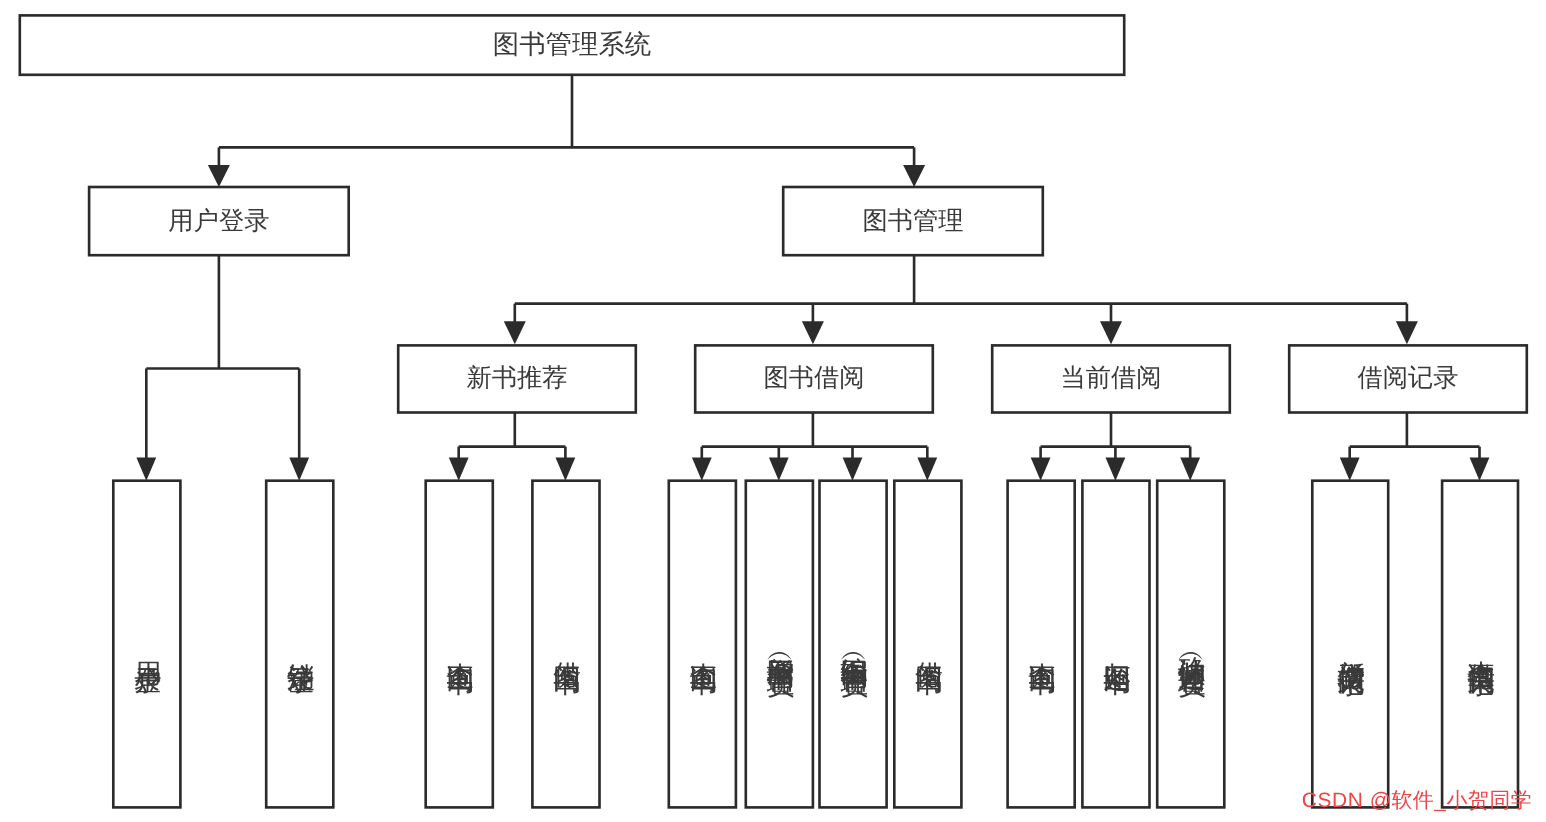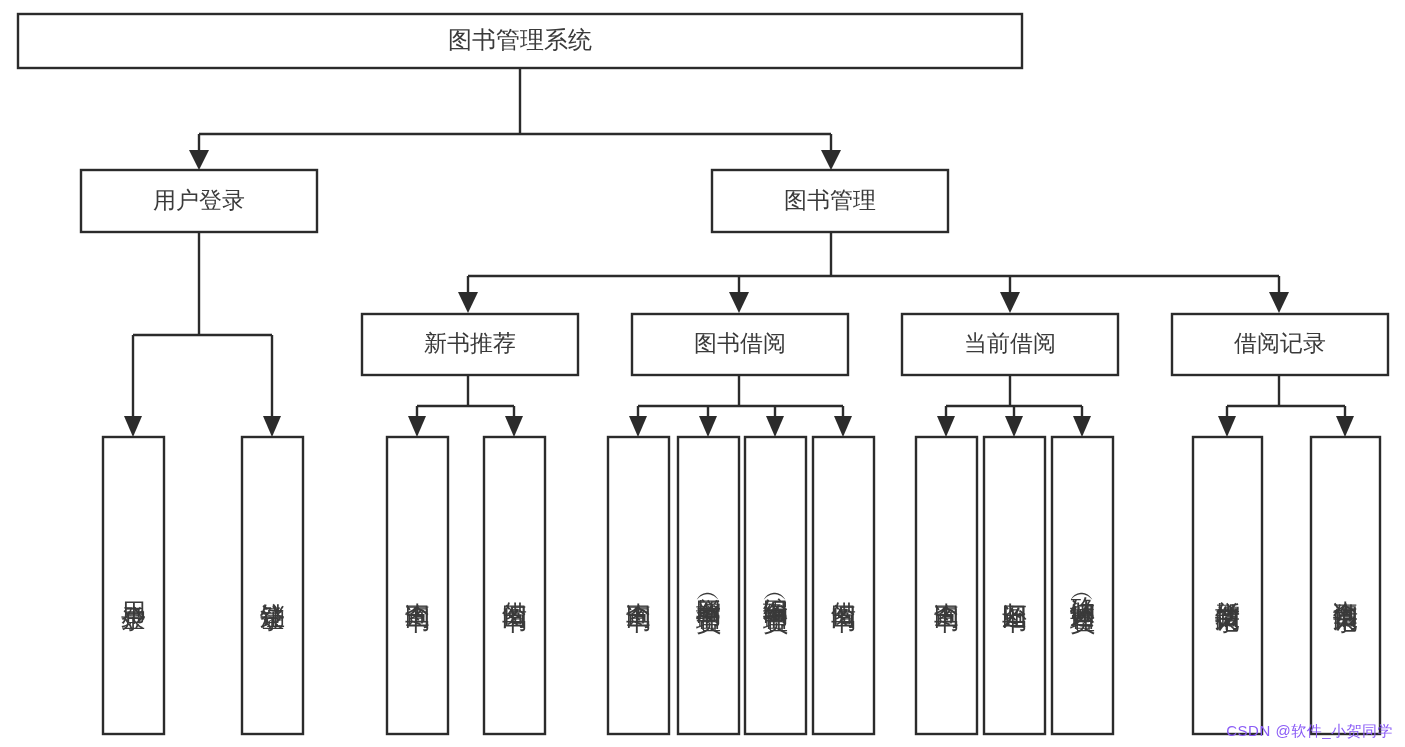--- a/index.html
+++ b/index.html
@@ -65,22 +65,22 @@
     letter-spacing: 2px;
     color: #3a3a3a;
     white-space: nowrap;
     text-align: center;
   }
   .watermark {
     position: absolute;
     right: 12px;
     bottom: 6px;
     font-family: "Liberation Sans", "DejaVu Sans", sans-serif;
-    font-size: 15px;
-    color: #8b5cf6;
+    font-size: 19px;
+    color: #ef4444;
     letter-spacing: 0.5px;
     white-space: nowrap;
     pointer-events: none;
   }
 </style>
 </head>
 <body>
 
 <div id="diagram-root">
 

